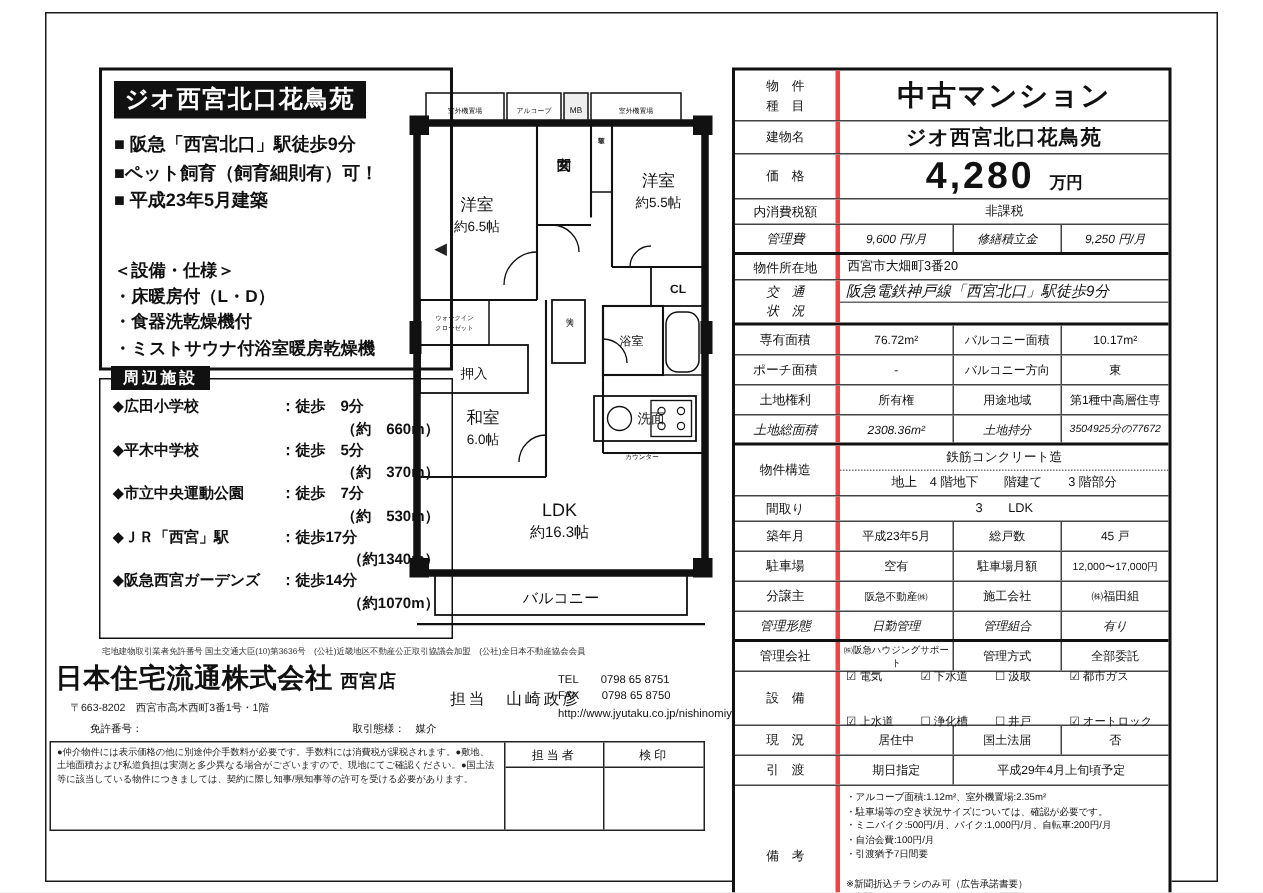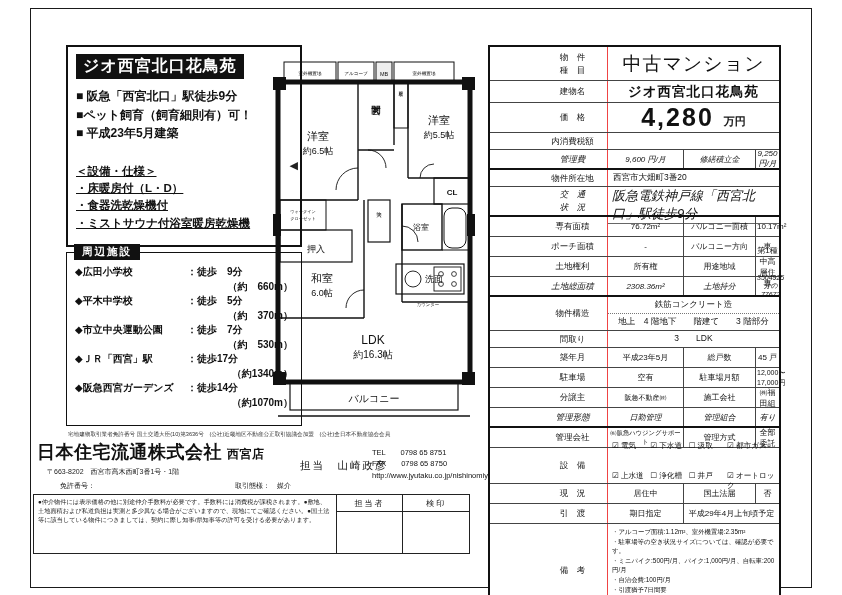--- a/index.html
+++ b/index.html
@@ -5,21 +5,21 @@
   html,body{margin:0;padding:0;background:#e8e8e8;}
   .page{position:relative;width:842px;height:595px;background:#ffffff;margin:0 auto;
         font-family:"Liberation Sans","DejaVu Sans",sans-serif;color:#111;overflow:hidden;}
   .flyer-border{position:absolute;left:30px;top:8px;width:780px;height:578px;border:1.5px solid #1a1a1a;}
   .abs{position:absolute;}
   
   .info-box{left:66px;top:45px;width:236px;height:202px;border:2px solid #111;padding:7px 8px;box-sizing:border-box;}
   .title-bar{display:inline-block;background:#111;color:#fff;font-size:16px;font-weight:bold;padding:2px 7px;letter-spacing:1px;}
   .bullets div{font-size:12px;font-weight:bold;line-height:1.55;white-space:nowrap;}
   .bullets{margin-top:8px;}
-  .specs{margin-top:20px;text-decoration:underline;}
+  .specs{margin-top:30px;}
   .specs div{font-size:11.5px;font-weight:bold;line-height:1.5;white-space:nowrap;}
   .pointer{position:absolute;right:2px;top:112px;font-size:11px;color:#222;}
   
   .fac-box{left:66px;top:252px;width:236px;height:174px;border:1.5px solid #111;box-sizing:border-box;}
   .fac-head{position:absolute;top:-9px;left:7px;background:#111;color:#fff;font-size:10.5px;font-weight:bold;padding:1px 8px;letter-spacing:2px;}
   .fac-list{padding:12px 8px 4px 8px;}
   .fac-item{display:grid;grid-template-columns:112px 1fr;font-size:10px;font-weight:bold;line-height:1.45;}
   .fac-dist{grid-column:2;text-align:right;}
   
   .plan{left:268px;top:50px;}
@@ -35,38 +35,38 @@
   .co-tori{left:235px;top:481px;font-size:7px;}
   .disc-box{left:33px;top:494px;width:437px;height:60px;border:1px solid #222;display:flex;box-sizing:border-box;}
   .disc-text{width:303px;padding:3px 4px;font-size:6.2px;line-height:1.45;color:#222;box-sizing:border-box;}
   .stamp{width:67px;border-left:1px solid #222;box-sizing:border-box;display:flex;flex-direction:column;}
   .stamp-h{height:16px;border-bottom:1px solid #222;display:flex;align-items:center;justify-content:center;font-size:8px;letter-spacing:2px;}
   
   .tbl{left:488px;top:45px;width:293px;border:2px solid #111;box-sizing:border-box;background:#fff;}
   .row{display:flex;border-bottom:1px solid #444;box-sizing:border-box;align-items:stretch;}
   .row.hb{border-bottom-width:2px;border-bottom-color:#111;font-style:italic;}
   .row:last-child{border-bottom:none;}
-  .lab{width:70px;min-width:70px;border-right:1px solid #ef4444;display:flex;align-items:center;justify-content:center;
-       text-align:center;font-size:8.5px;white-space:pre-line;line-height:1.5;padding:3px;box-sizing:border-box;margin-left:48px;}
+  .lab{width:70px;min-width:70px;border-right:3px solid #ef4444;display:flex;align-items:center;justify-content:center;
+       text-align:center;font-size:8.5px;white-space:pre-line;line-height:1.5;padding:3px;box-sizing:border-box;}
   .val{flex:1;display:flex;align-items:center;justify-content:center;font-size:8.5px;text-align:center;padding:1px 2px;box-sizing:border-box;}
   .v4{width:76px;min-width:76px;border-right:1px solid #444;display:flex;align-items:center;justify-content:center;font-size:8px;text-align:center;box-sizing:border-box;padding:1px;}
   .l4{width:72px;min-width:72px;border-right:1px solid #444;display:flex;align-items:center;justify-content:center;font-size:8px;text-align:center;box-sizing:border-box;padding:1px;}
   .v4b{flex:1;display:flex;align-items:center;justify-content:center;font-size:8px;text-align:center;padding:1px;box-sizing:border-box;}
-  .big-type{font-size:19px;font-weight:normal;letter-spacing:1px;}
+  .big-type{font-size:19px;font-weight:bold;letter-spacing:1px;}
   .bld-name{font-size:13.5px;font-weight:bold;letter-spacing:1px;}
   .price-wrap{flex:1;display:flex;align-items:center;justify-content:center;gap:10px;}
   .price-num{font-size:25px;font-weight:bold;letter-spacing:2px;}
   .price-unit{font-size:11px;font-weight:bold;margin-top:8px;}
   .struct{flex:1;display:flex;flex-direction:column;}
   .struct .s1{flex:1;display:flex;align-items:center;justify-content:center;font-size:8.5px;border-bottom:1px dotted #777;}
   .struct .s2{flex:1;display:flex;align-items:center;justify-content:center;font-size:8.5px;white-space:pre;}
   .equip{flex:1;display:grid;grid-template-columns:1fr 1fr 1fr 1.25fr;row-gap:20px;align-content:center;padding:3px 4px;font-size:7.6px;}
   .remarks{flex:1;font-size:6.4px;line-height:1.5;padding:3px 4px;white-space:pre-line;text-align:left;}
   .transit{flex:1;display:flex;flex-direction:column;}
-  .transit .t1{flex:1;display:flex;align-items:center;padding-left:4px;font-size:13px;border-bottom:1px solid #666;}
+  .transit .t1{flex:1;display:flex;align-items:center;padding-left:4px;font-size:10px;border-bottom:1px solid #666;}
   .transit .t2{flex:1;}
 </style>
 </head>
 <body>
 
 <div class="page">
   <div class="flyer-border abs"></div>
 
   <div class="abs info-box">
     <span class="title-bar">ジオ西宮北口花鳥苑</span>
@@ -234,20 +234,21 @@
     </div>
     <div class="row" style="height:30px">
       <div class="lab">価　格</div>
       <div class="price-wrap">
         <span class="price-num">4,280</span>
         <span class="price-unit">万円</span>
       </div>
     </div>
     <div class="row" style="height:17px">
       <div class="lab">内消費税額</div>
+      <div class="val">非課税</div>
     </div>
     <div class="row hb" style="height:20px">
       <div class="lab">管理費</div>
       <div class="v4">9,600 円/月</div>
       <div class="l4">修繕積立金</div>
       <div class="v4b">9,250 円/月</div>
     </div>
     <div class="row" style="height:17px">
       <div class="lab">物件所在地</div>
       <div class="val" style="justify-content:flex-start;padding-left:5px">西宮市大畑町3番20</div>

